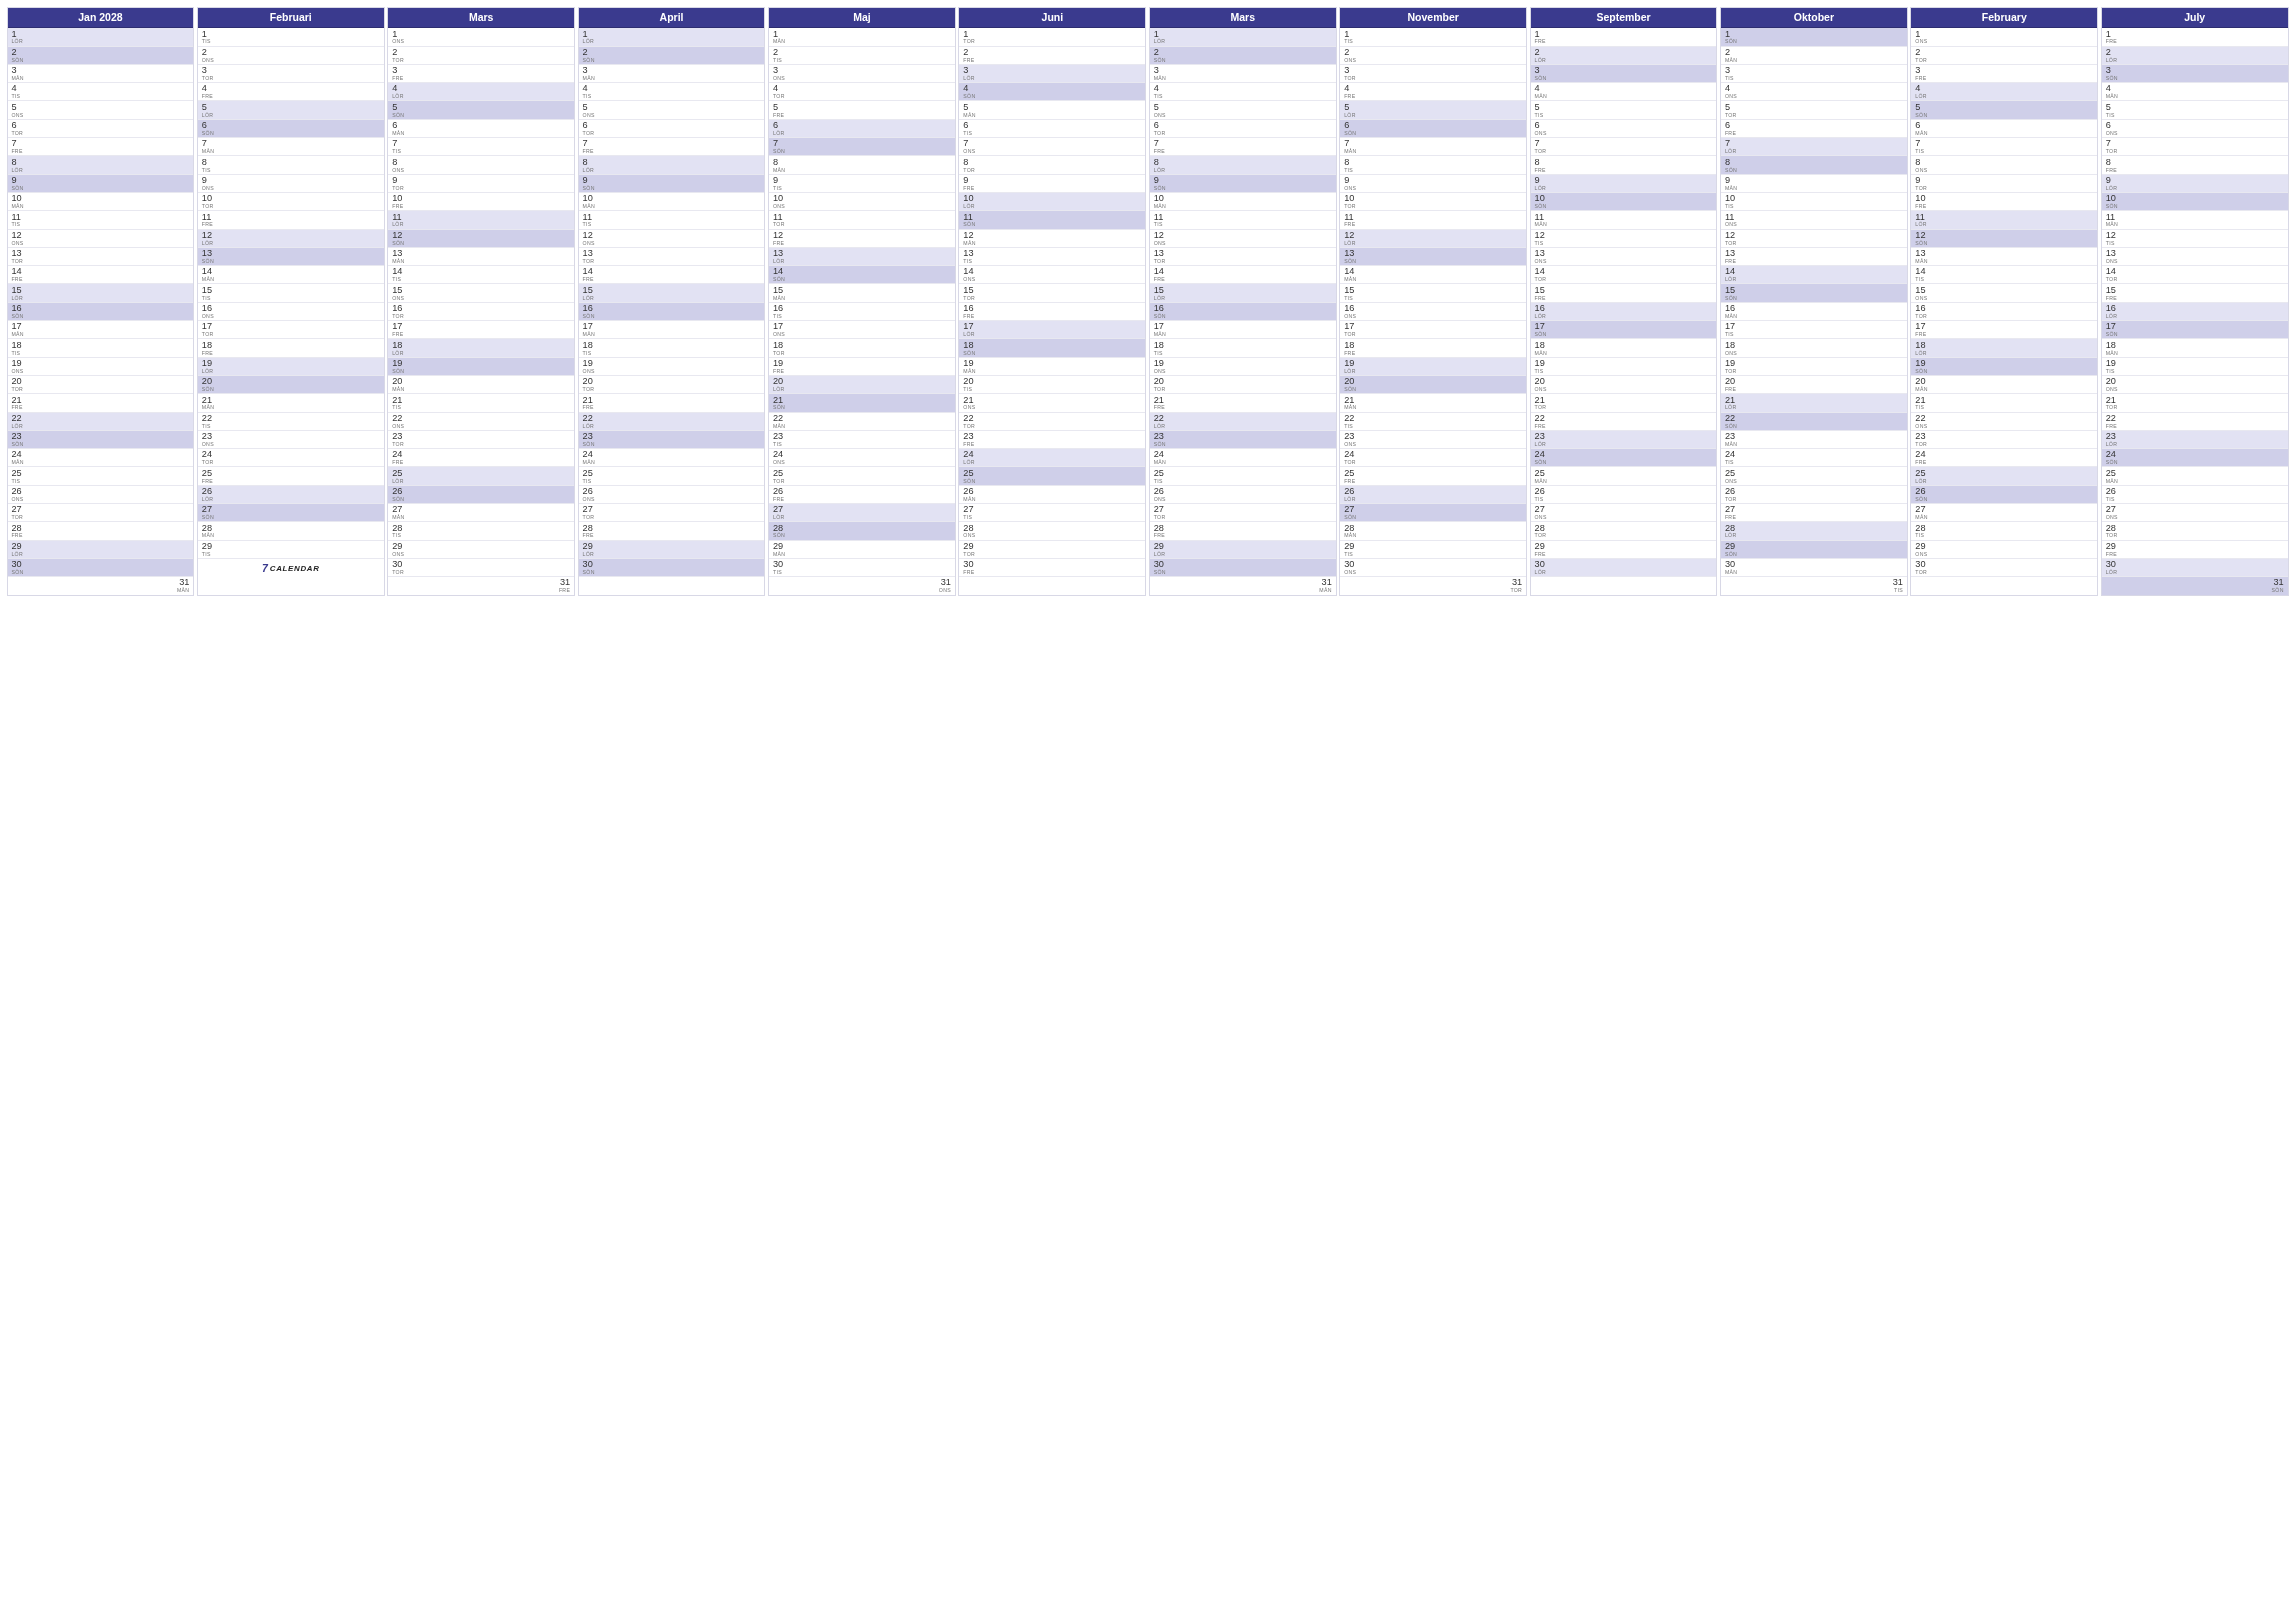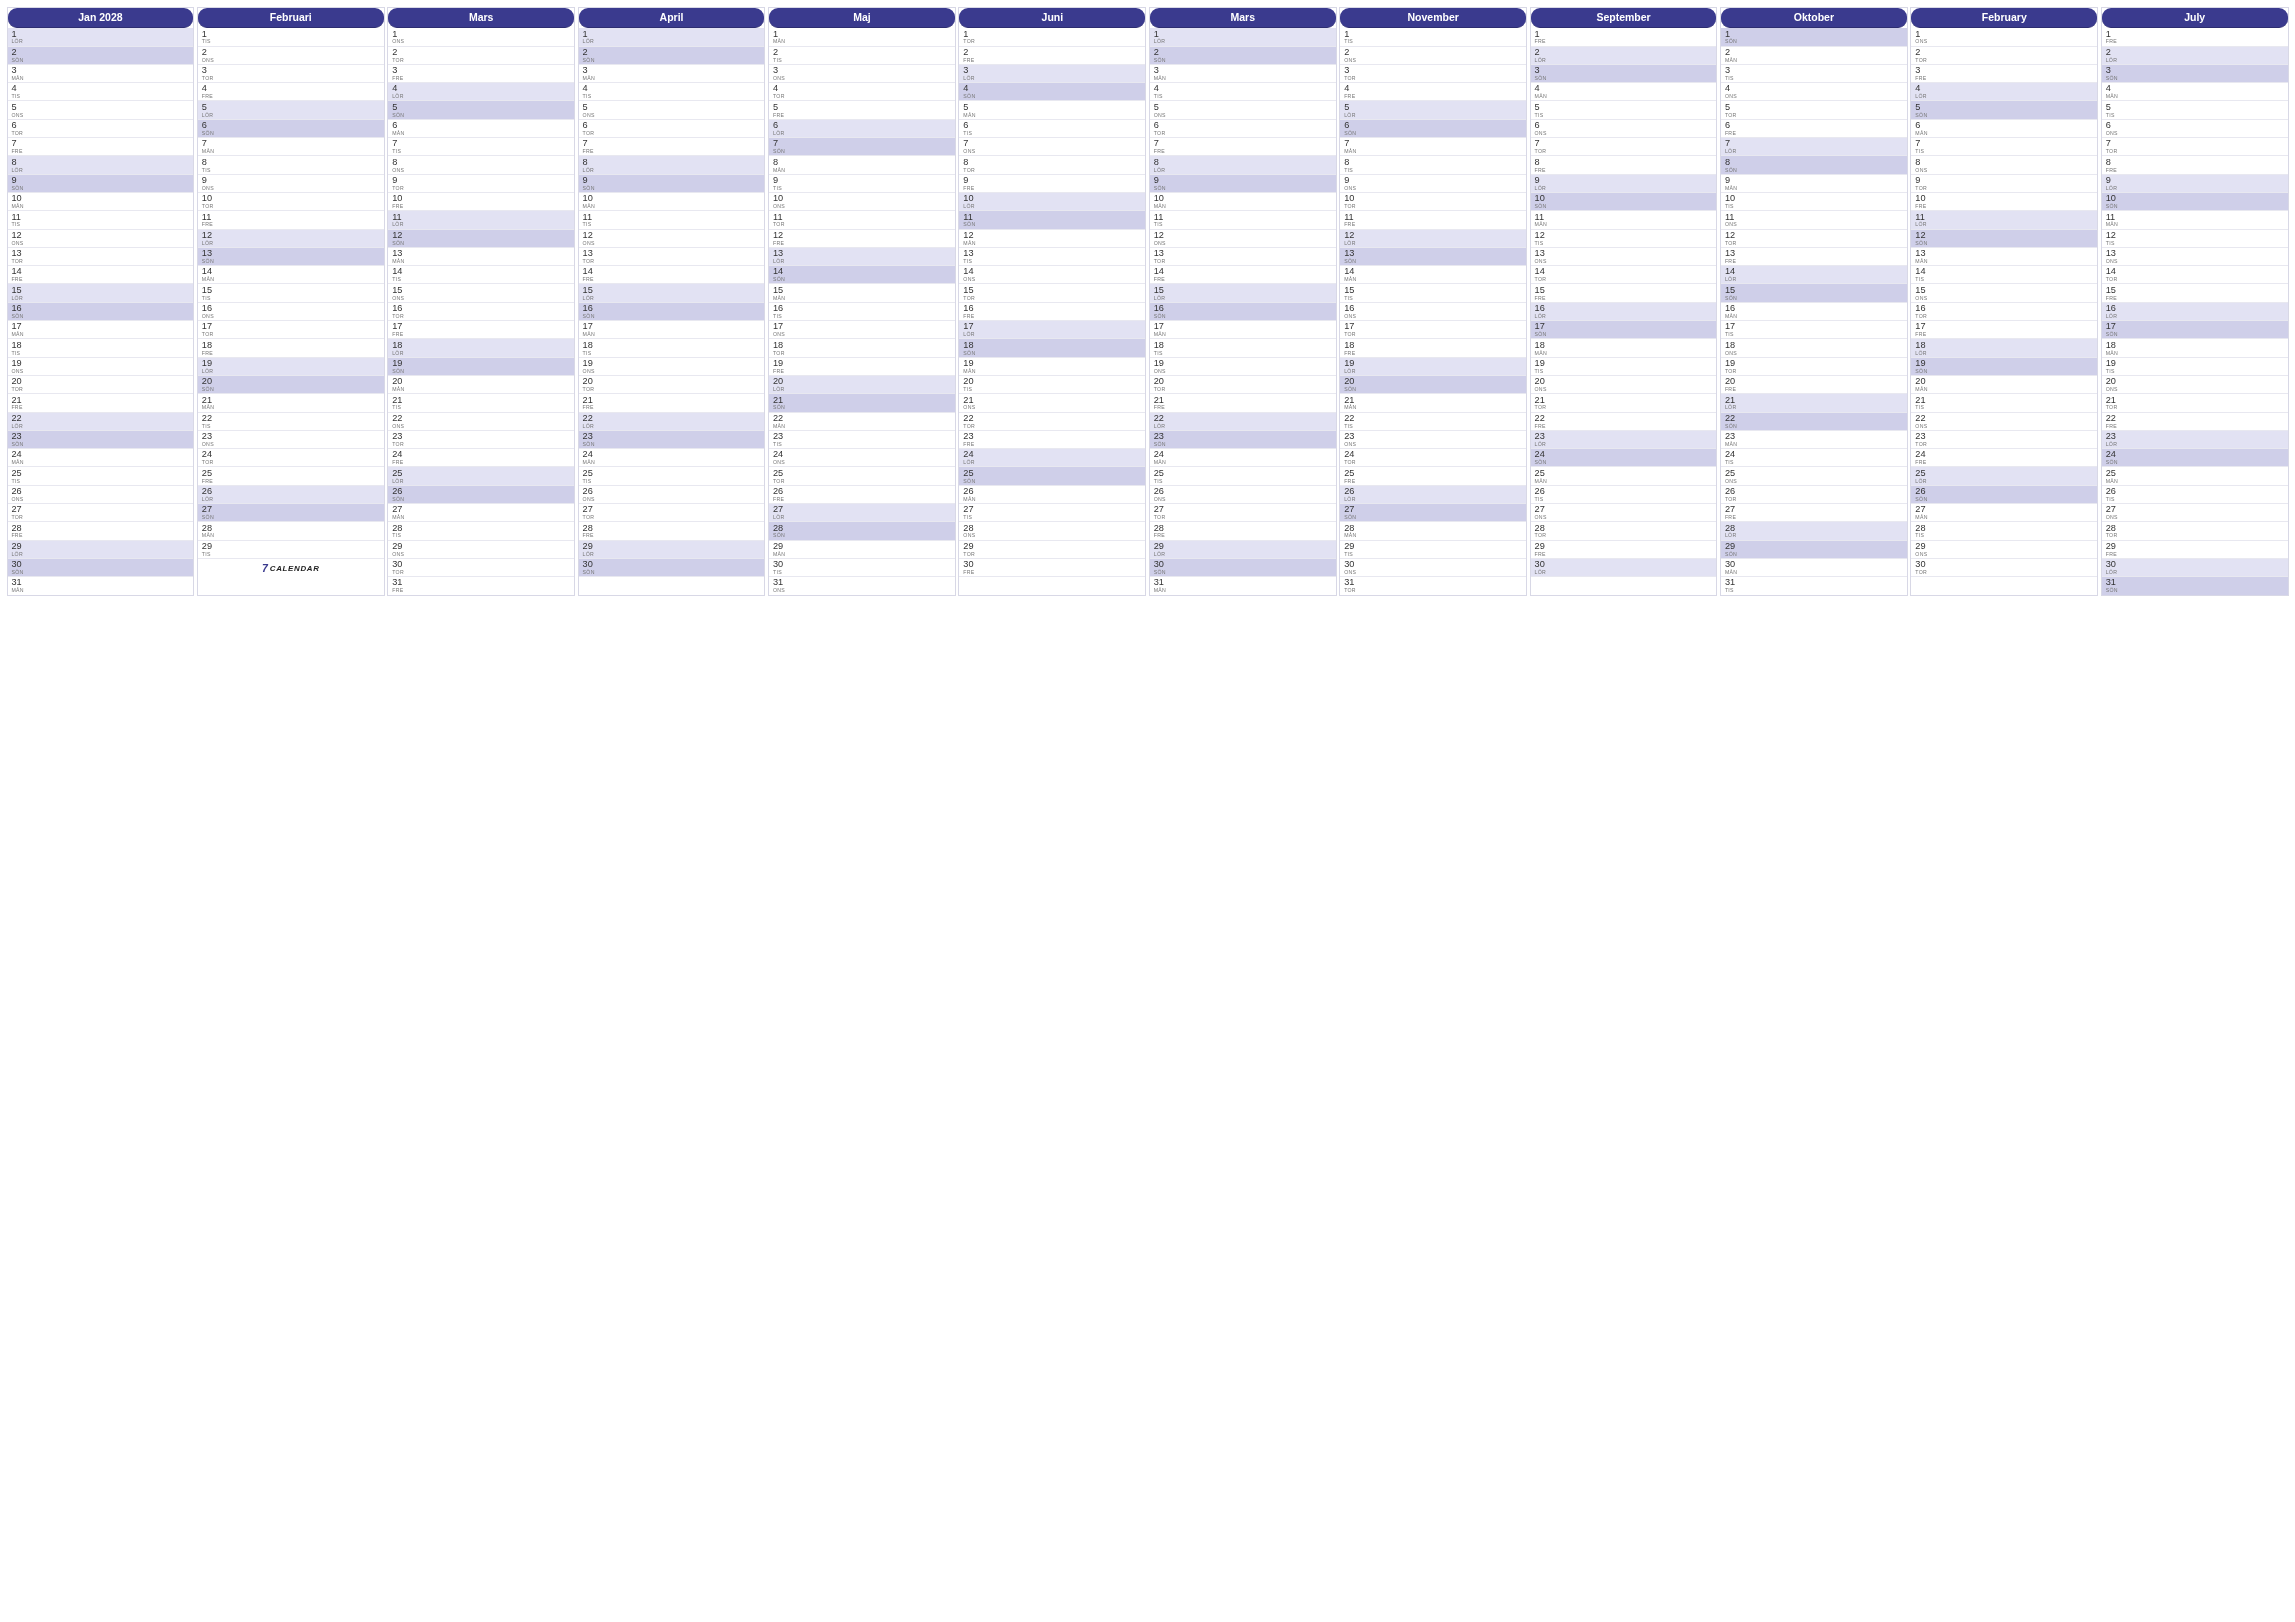--- a/index.html
+++ b/index.html
@@ -23,40 +23,39 @@
   .month-header {
     background: #3a3a8e;
     color: #fff;
     text-align: center;
     font-size: 10.5px;
     font-weight: 600;
     padding: 3.9px 1.3px;
     border-bottom: 0.7px solid #2d2d70;
     white-space: nowrap;
     overflow: hidden;
-    border-radius: 9px;
   }
   .days {
     display: flex;
     flex-direction: column;
   }
   .day {
     height: 18.3px;
     border-bottom: 0.7px solid #e8e8f0;
     padding: 1.3px 3.9px 0 3.9px;
     display: flex;
     flex-direction: column;
     justify-content: flex-start;
     line-height: 1;
   }
   .day.empty {
     background: #fff;
     border-bottom: 0.7px solid transparent;
   }
-  .day:last-child { border-bottom: none; }
+  .day:last-child { border-bottom: none; text-align: right; }
   .day-num {
     font-size: 9.2px;
     color: #333;
     font-weight: 500;
   }
   .day-dow {
     font-size: 5.2px;
     color: #777;
     letter-spacing: 0.3px;
     margin-top: 0.7px;

